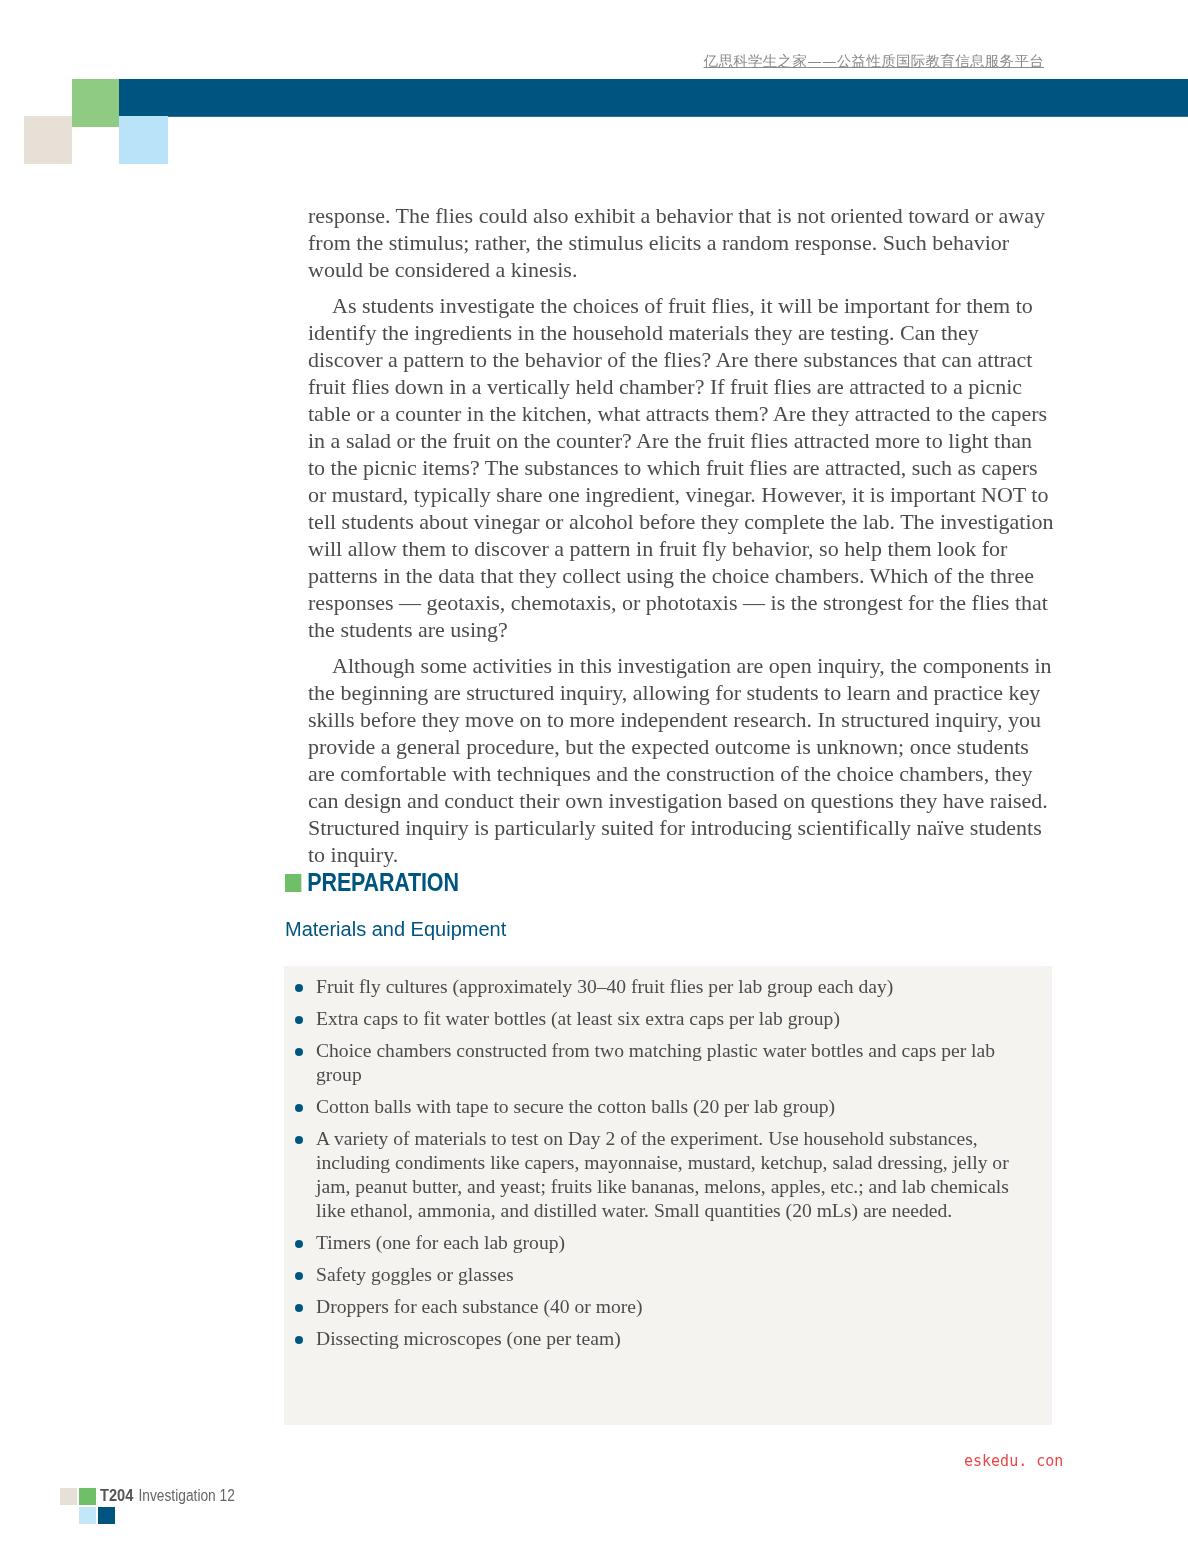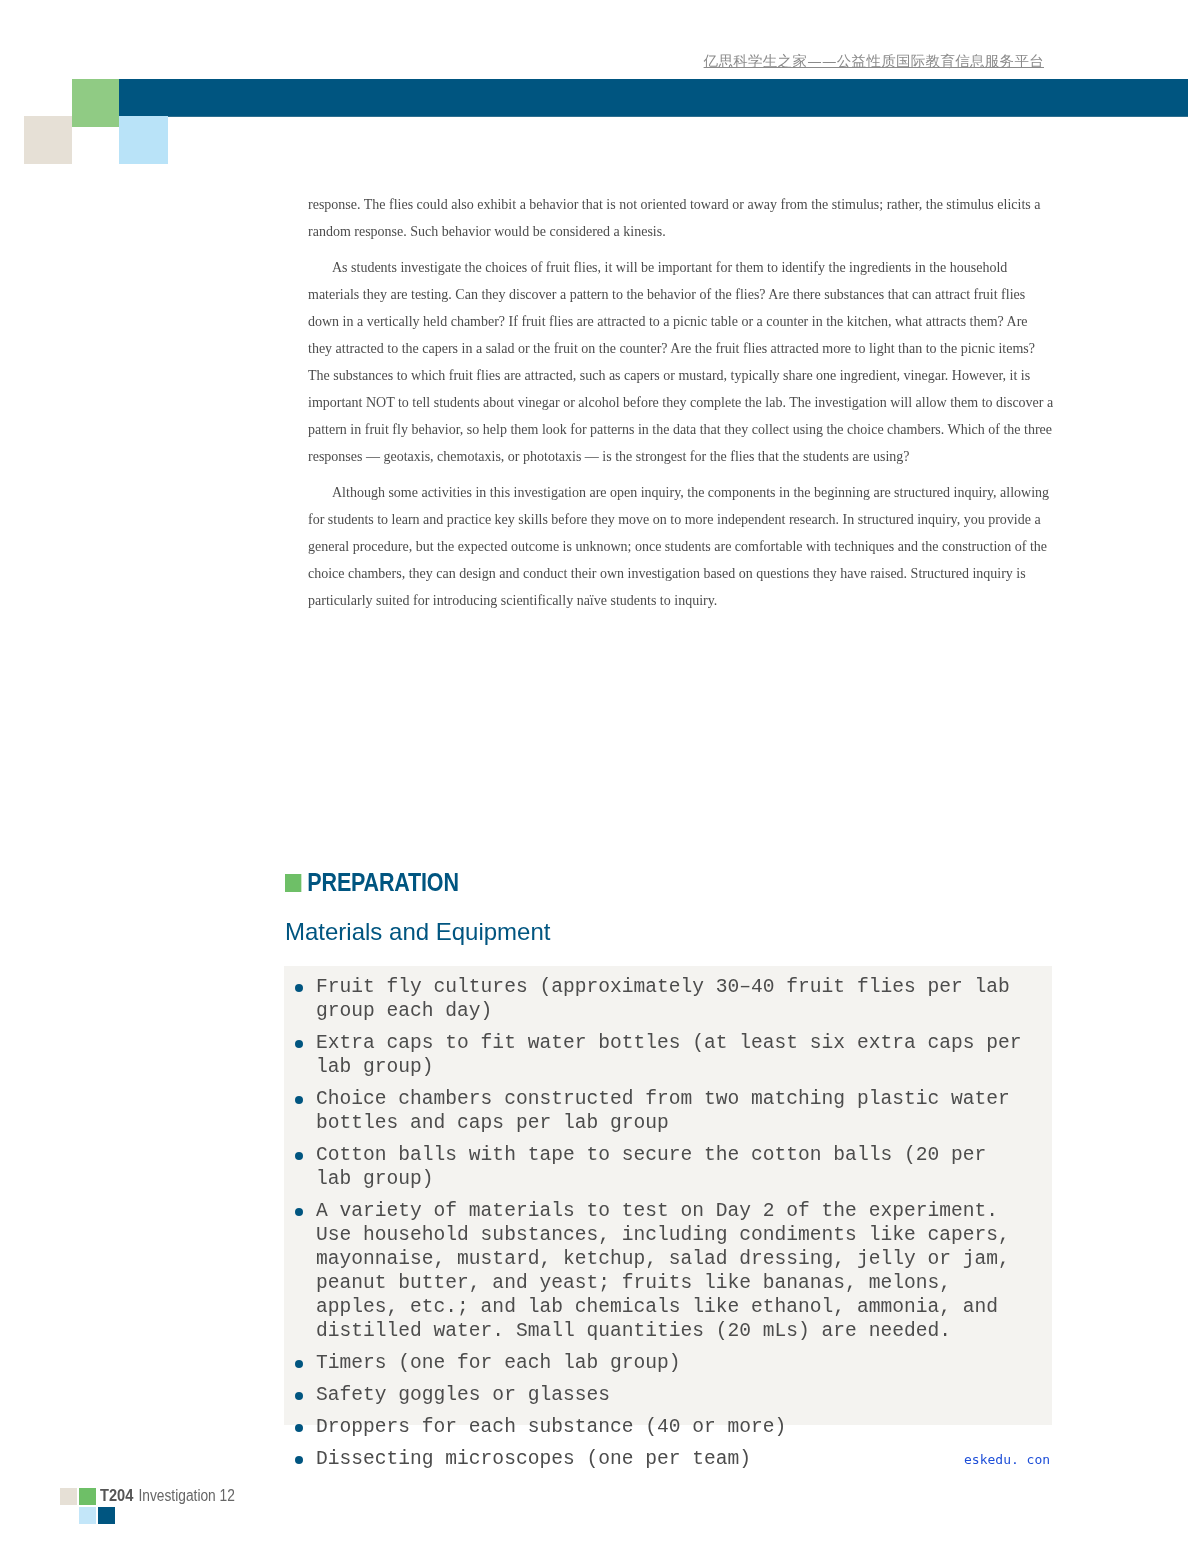--- a/index.html
+++ b/index.html
@@ -11,52 +11,52 @@
     position: absolute; left: 640px; top: 52px; width: 404px; text-align: right;
     font-family: "DejaVu Sans", sans-serif; font-size: 14.5px; color: #8a8a8a; letter-spacing: 0.3px; text-decoration: underline;
   }
   .band { position: absolute; left: 119px; top: 79px; width: 1069px; height: 37px; background: #005580; border-bottom: 1px solid #2f6f8f; }
   .sq { position: absolute; }
   .sq-green { left: 72px; top: 79px; width: 47px; height: 48px; background: #90cb84; }
   .sq-beige { left: 24px; top: 116px; width: 48px; height: 48px; background: #e6e0d6; }
   .sq-lblue { left: 119px; top: 116px; width: 49px; height: 48px; background: #b9e3f8; }
 
   .body-text {
-    position: absolute; left: 308px; top: 191px; width: 746px;
-    font-size: 14px; line-height: 27px; color: #4c4c4c;
+    position: absolute; left: 308px; top: 202px; width: 746px;
+    font-size: 22px; line-height: 27px; color: #4c4c4c;
   }
   .body-text p { margin: 0 0 9px 0; text-indent: 24px; }
   .body-text p.first { text-indent: 0; }
 
   .prep-head {
     position: absolute; left: 285px; top: 868px; display: flex; align-items: center;
     font-family: "Liberation Sans", sans-serif; font-weight: bold; font-size: 25px;
     color: #005580; letter-spacing: -0.2px; transform: scaleX(0.86); transform-origin: left center;
   }
   .prep-square { width: 19px; height: 18px; background: #6ebf67; margin-right: 7px; display: inline-block; }
   .sub-head {
     position: absolute; left: 285px; top: 918px;
-    font-family: "Liberation Sans", sans-serif; font-size: 24px; color: #005580; font-weight: normal;
+    font-family: "Liberation Sans", sans-serif; font-size: 20px; color: #005580; font-weight: normal;
   }
 
   .materials-box {
-    position: absolute; left: 284px; top: 966px; width: 768px; height: 459px; background: #f4f3f0; font-family: Liberation Mono, monospace;
+    position: absolute; left: 284px; top: 966px; width: 768px; height: 459px; background: #f4f3f0;
   }
   .materials-box ul { list-style: none; margin: 0; padding: 9px 0 0 0; }
   .materials-box li {
     position: relative; padding-left: 32px; padding-right: 22px;
     font-size: 19.6px; line-height: 24px; color: #4c4c4c; margin-bottom: 8px;
   }
   .bullet {
     position: absolute; left: 11px; top: 9px; width: 8px; height: 8px; border-radius: 50%; background: #005580;
   }
 
   .watermark-bottom {
     position: absolute; left: 964px; top: 1452px;
-    font-family: "DejaVu Sans Mono", monospace; font-size: 13px; color: #1d4ed8;
+    font-family: "DejaVu Sans Mono", monospace; font-size: 15px; color: #ef4444;
   }
 
   .footer { position: absolute; left: 60px; top: 1488px; }
   .f-sq { position: absolute; width: 17px; height: 17px; }
   .f-beige { left: 0; top: 0; background: #e6e0d6; }
   .f-green { left: 19px; top: 0; background: #6ebf67; }
   .f-lblue { left: 19px; top: 19px; background: #c3e6f9; }
   .f-dblue { left: 38px; top: 19px; background: #005580; }
   .footer-label {
     position: absolute; left: 40px; top: -2px; white-space: nowrap;

